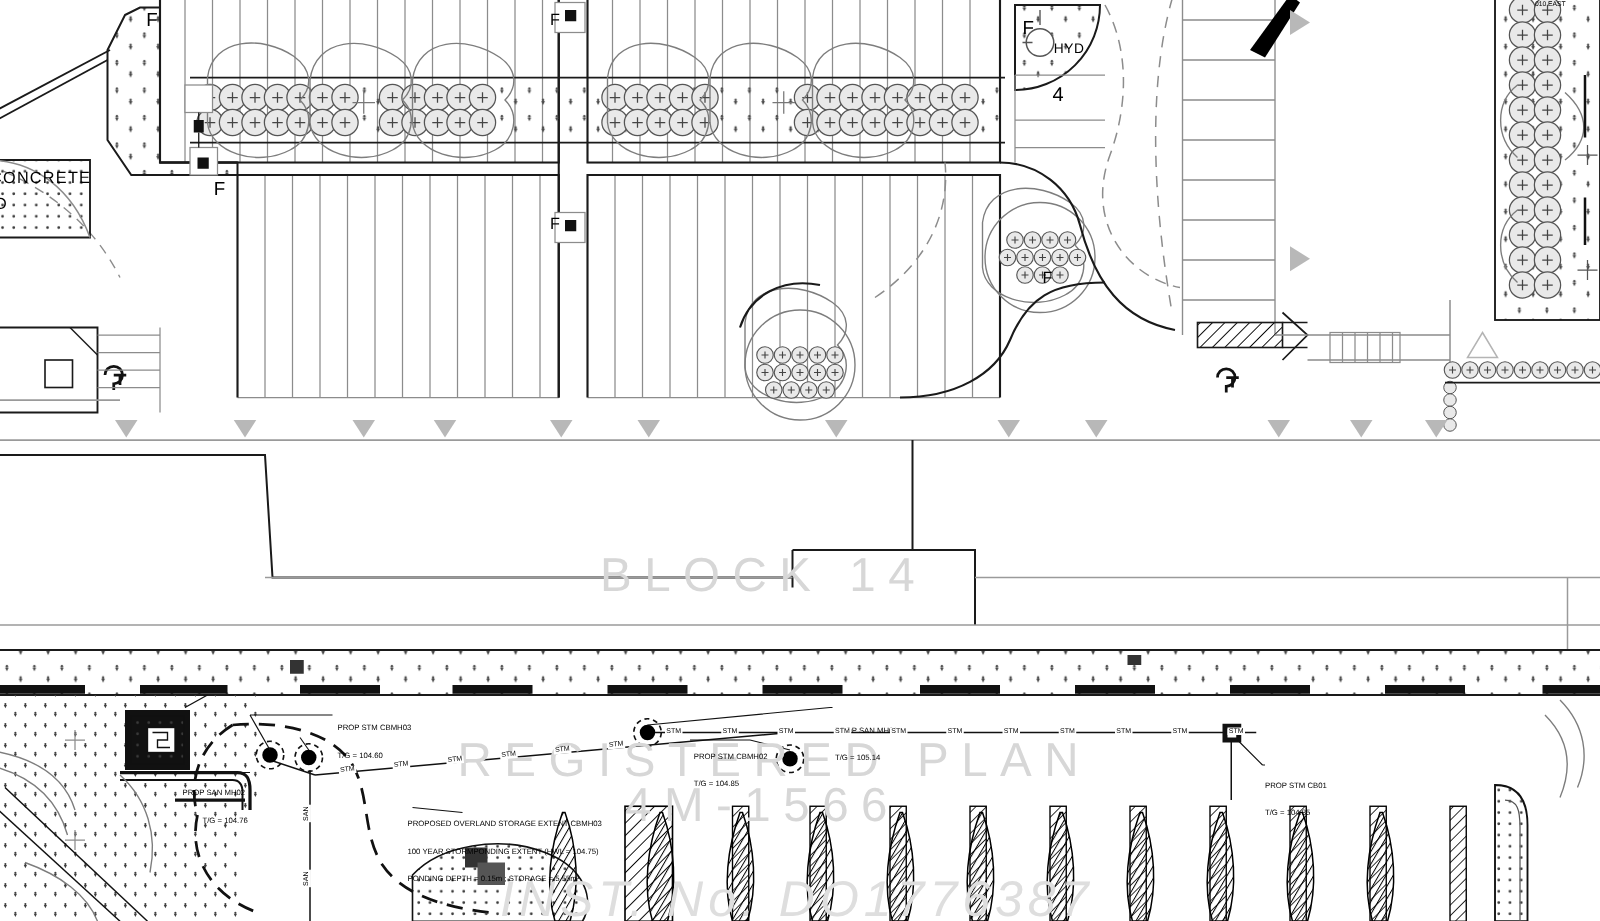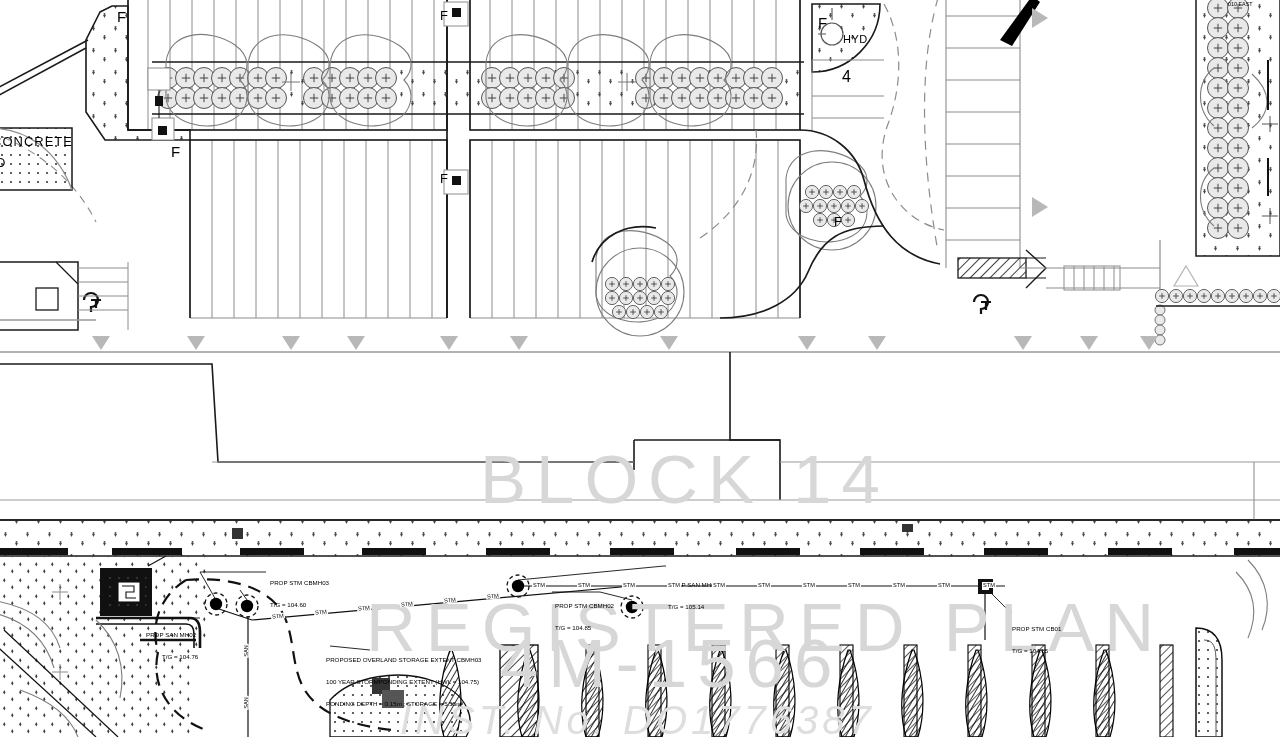--- a/index.html
+++ b/index.html
@@ -15,21 +15,21 @@
   }
   .lbl.t5{font-size:5.4px;}
   .lbl.t6{font-size:6.2px;}
   .lbl.t13{font-size:13px;}
   .lbl.t16{font-size:16px;}
   .wm{
     position:absolute;color:#d7d7d7;white-space:pre;
     font-family:"Liberation Sans",sans-serif;font-weight:300;
     letter-spacing:10px;
   }
-  .wm.big{font-size:69px;text-align:center;}
+  .wm.big{font-size:38px;text-align:center;}
   .wm.ital{font-style:italic;letter-spacing:4px;font-size:40px;color:#dedede;}
   .pipe-lbl{
     position:absolute;font-size:5.6px;color:#000;background:#fff;
     padding:0 1px;font-family:"Liberation Sans",sans-serif;
   }
 </style>
 </head>
 <body>
 
 <div id="sheet">

